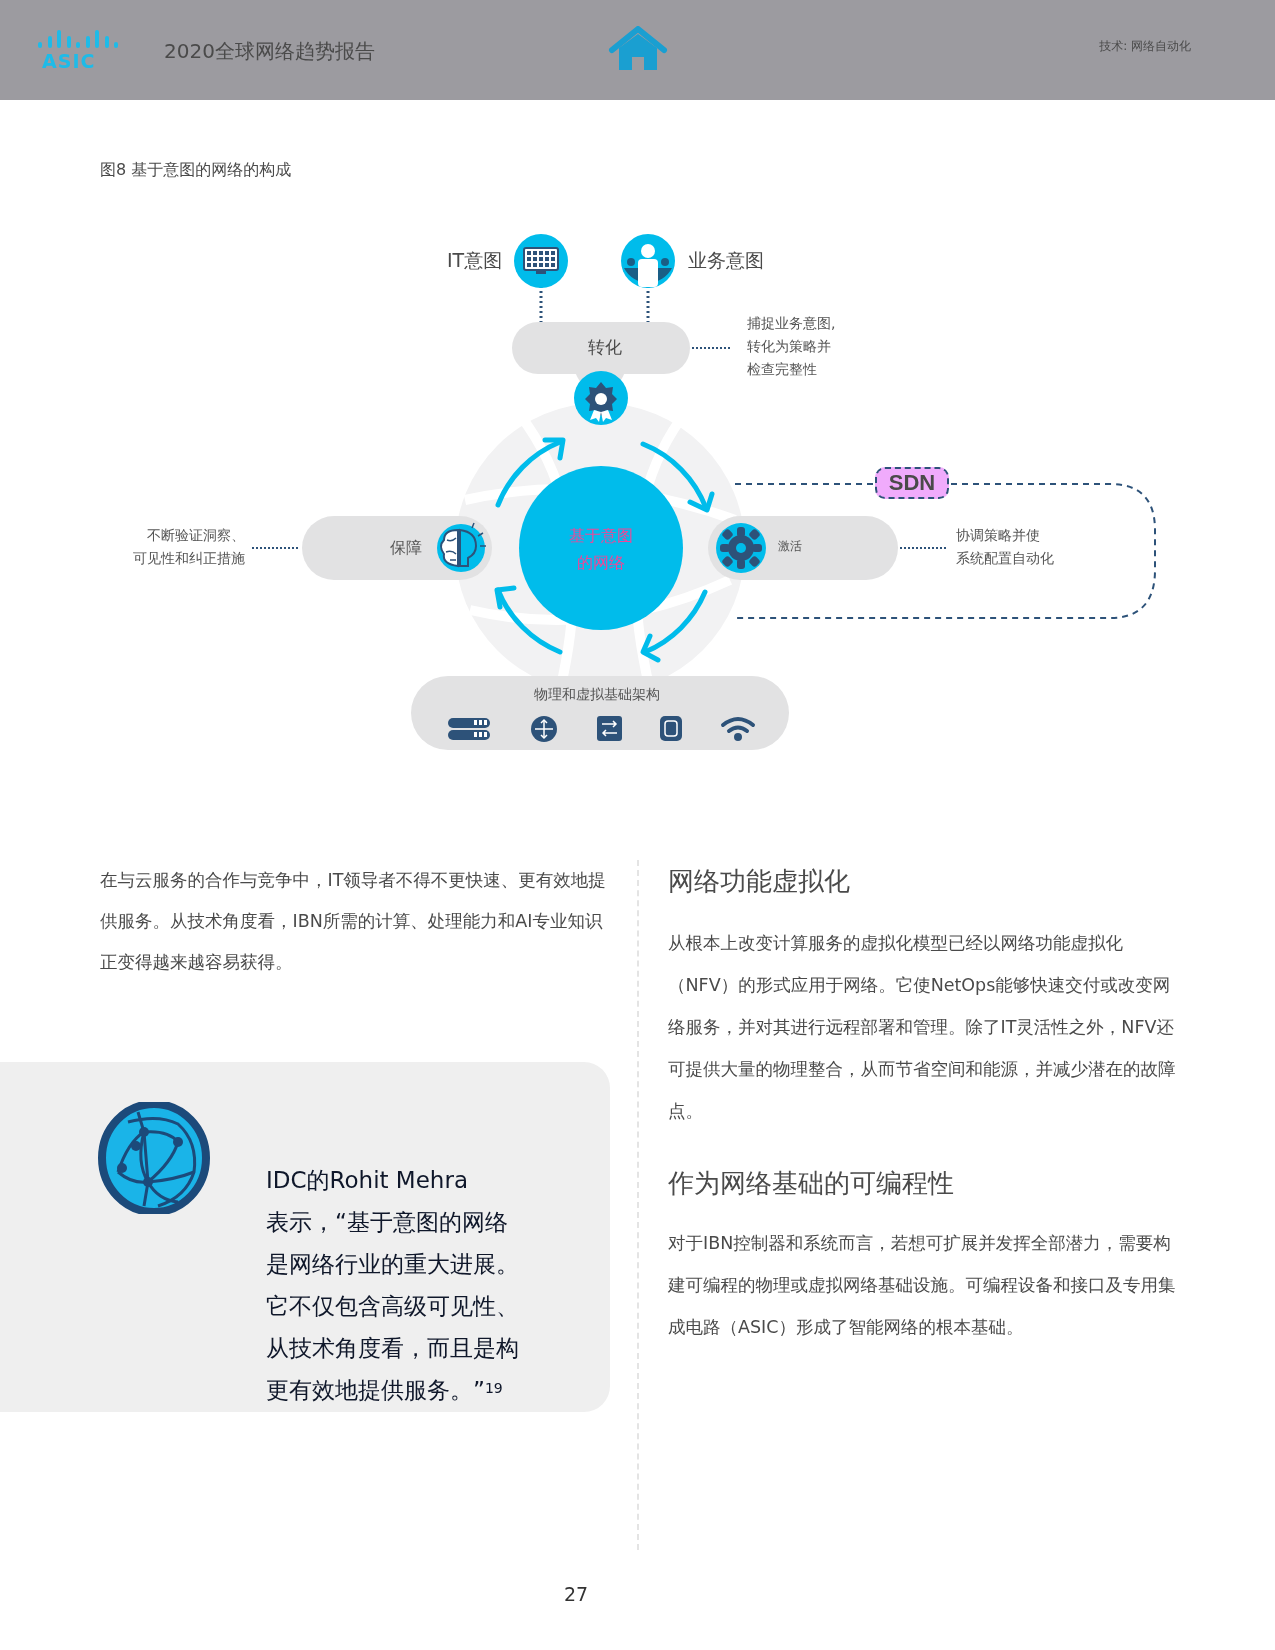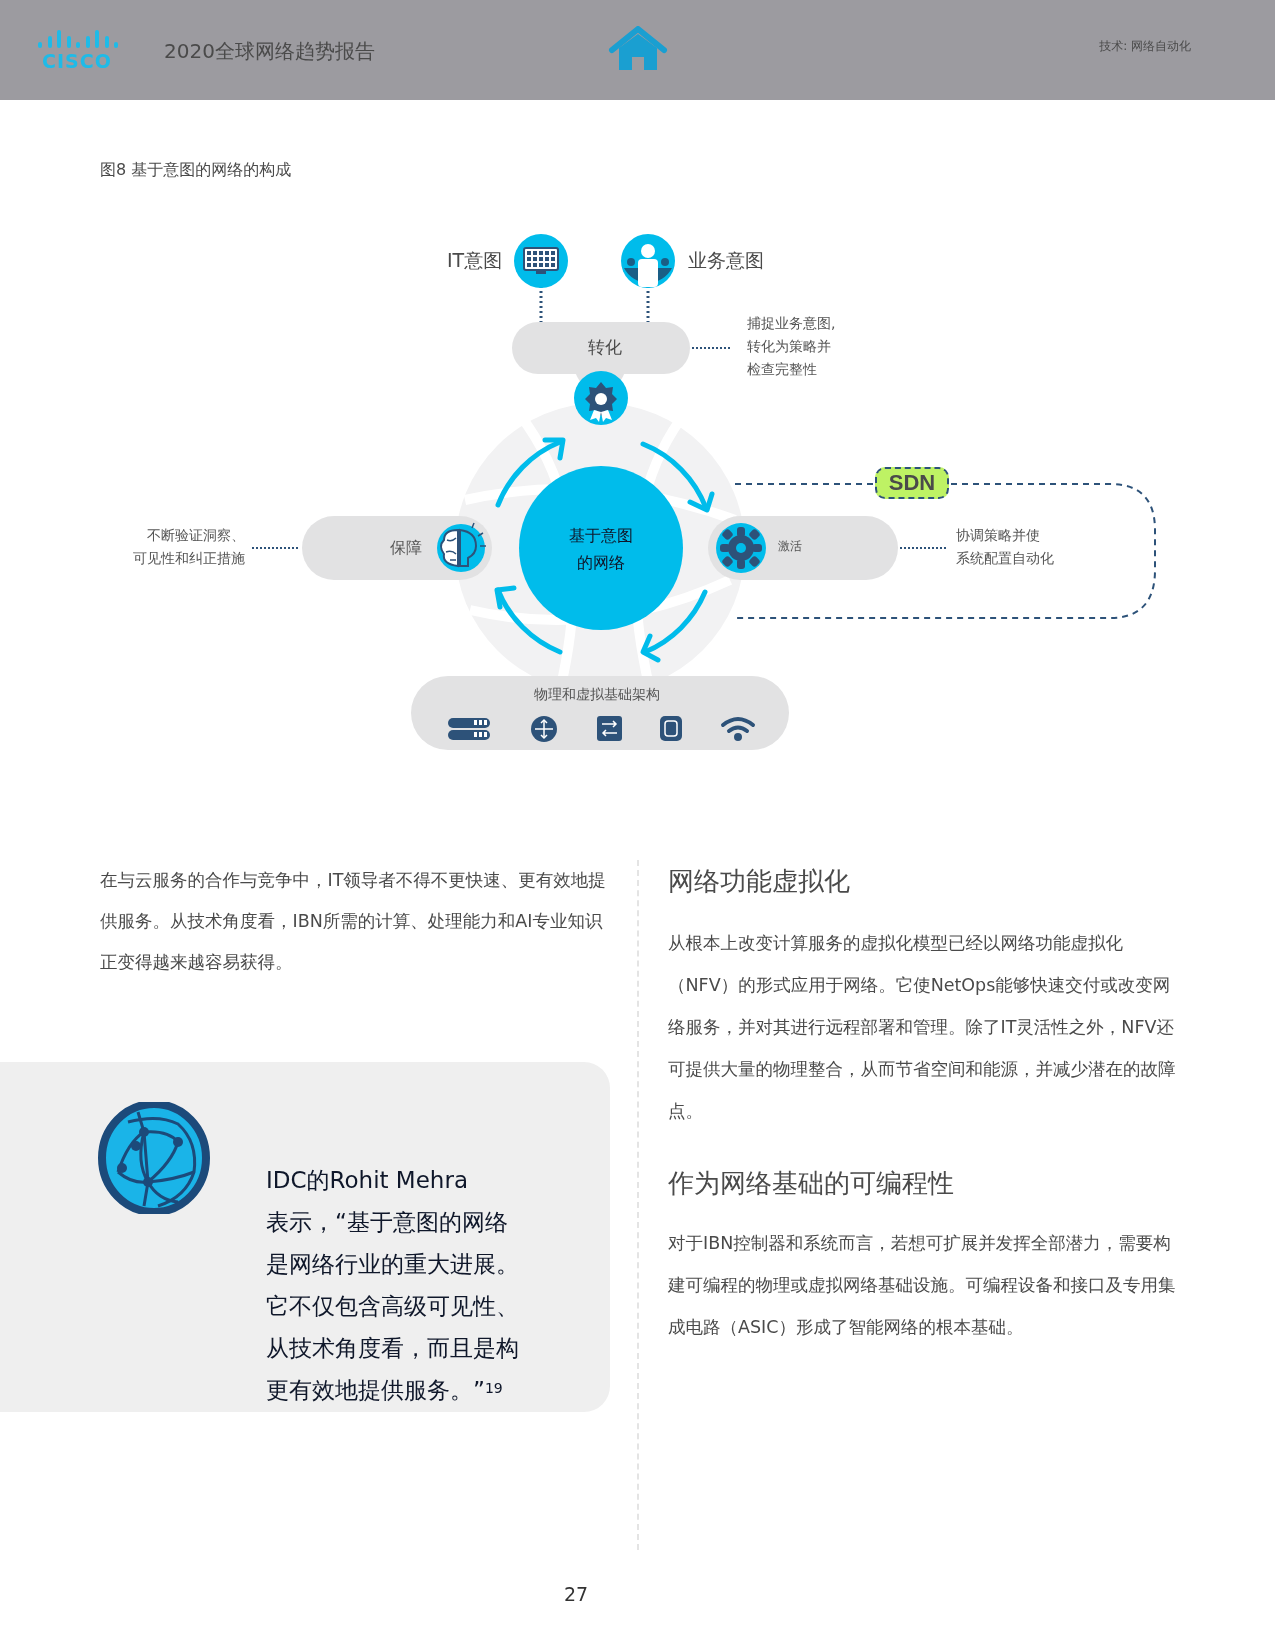--- a/index.html
+++ b/index.html
@@ -16,22 +16,22 @@
   .section-title { position: absolute; right: 84px; top: 38px; font-size: 12px; color: #4a4a4a; }
 
   .fig-caption { position: absolute; left: 100px; top: 160px; font-size: 16px; color: #4a4a4a; }
 
   .diagram { position: absolute; left: 0; top: 0; width: 1275px; height: 800px; pointer-events: none; }
   .diagram * { pointer-events: auto; }
   .dlabel { position: absolute; font-size: 15px; color: #555; white-space: nowrap; }
   .dlabel-lg { font-size: 19px; color: #4a4a4a; }
   .ann { position: absolute; font-size: 14px; color: #555; line-height: 23px; }
   .ann.right-align { text-align: right; }
-  .center-text { position: absolute; width: 120px; text-align: center; font-size: 16px; line-height: 27px; color: #0f172a; }
-  .sdn { position: absolute; left: 875px; top: 467px; width: 74px; height: 32px; border: 2px dashed #2d5279; border-radius: 10px; font-family: "Liberation Sans", sans-serif; font-weight: bold; font-size: 22px; color: #4a4a4a; text-align: center; line-height: 28px; background: #bef264; }
+  .center-text { position: absolute; width: 120px; text-align: center; font-size: 16px; line-height: 27px; color: #ec4899; }
+  .sdn { position: absolute; left: 875px; top: 467px; width: 74px; height: 32px; border: 2px dashed #2d5279; border-radius: 10px; font-family: "Liberation Sans", sans-serif; font-weight: bold; font-size: 22px; color: #4a4a4a; text-align: center; line-height: 28px; background: #f0abfc; }
 
   .body-left { position: absolute; left: 100px; top: 860px; width: 515px; font-size: 17.5px; line-height: 41px; color: #4a4a4a; }
   .divider { position: absolute; left: 637px; top: 860px; height: 690px; border-left: 2px dashed #e4e4e4; }
   .h2 { position: absolute; left: 668px; font-size: 26px; color: #4a4a4a; }
   .body-right { position: absolute; left: 668px; width: 510px; font-size: 17.5px; line-height: 42px; color: #4a4a4a; }
 
   .quote-box { position: absolute; left: 0; top: 1062px; width: 610px; height: 350px; background: #efefef; border-radius: 0 26px 26px 0; }
   .globe { position: absolute; left: 98px; top: 1102px; width: 112px; height: 112px; }
   .quote-text { position: absolute; left: 266px; top: 1159px; width: 300px; font-size: 23px; line-height: 42px; color: #0f172a; }
   .quote-text sup { font-size: 14px; vertical-align: top; position: relative; top: -2px; }
@@ -47,21 +47,21 @@
       <span style="height:6px"></span>
         <span style="height:12px"></span>
         <span style="height:18px"></span>
       <span style="height:12px"></span>
         <span style="height:6px"></span>
         <span style="height:12px"></span>
       <span style="height:18px"></span>
         <span style="height:12px"></span>
         <span style="height:6px"></span>
     </div>
-    <div class="word">CISCO</div>
+    <div class="word">ASIC</div>
   </div>
   <div class="doc-title">2020全球网络趋势报告</div>
   <div class="home-icon">
     <svg width="64" height="48" viewBox="0 0 64 48">
       <path d="M6 24 L32 3 L58 24" fill="none" stroke="#1a9fd1" stroke-width="6" stroke-linecap="round" stroke-linejoin="round"></path>
       <path d="M13 22 L32 8 L51 22 L51 44 L38 44 L38 31 L26 31 L26 44 L13 44 Z" fill="#1a9fd1"></path>
     </svg>
   </div>
   <div class="section-title">技术: 网络自动化</div>
 </div>

